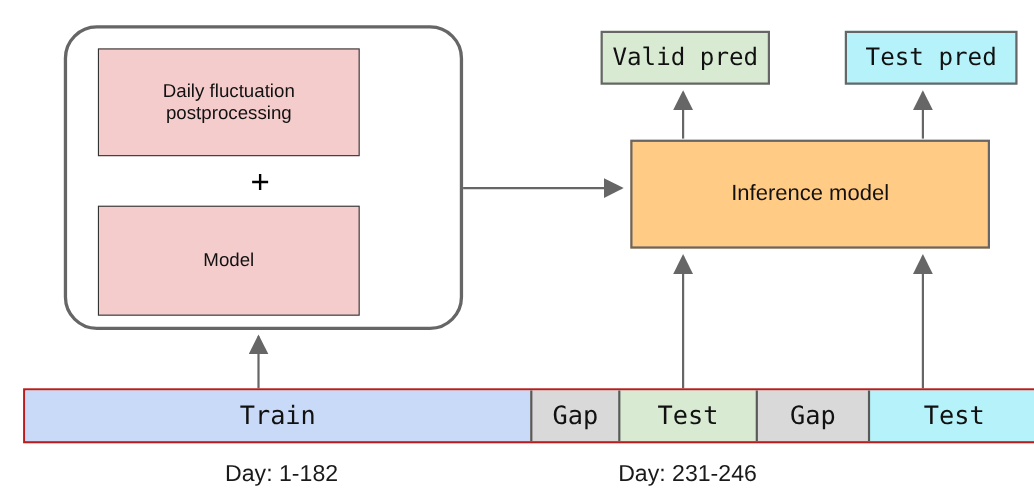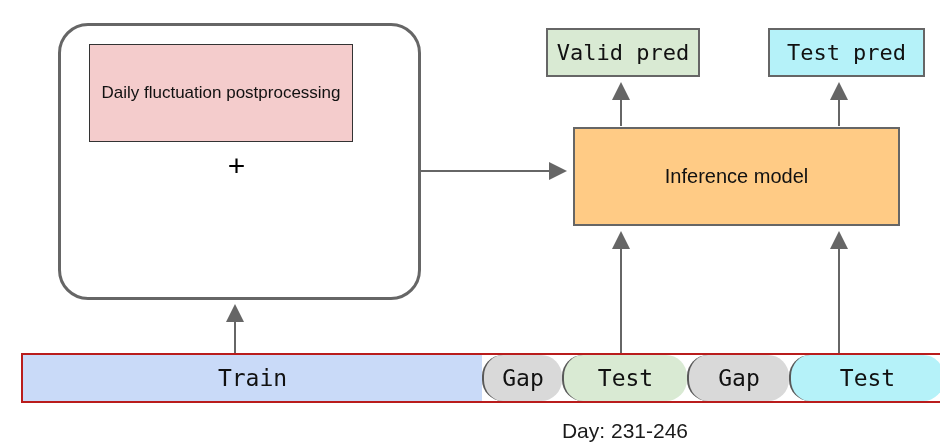--- a/index.html
+++ b/index.html
@@ -24,21 +24,21 @@
     left: 58px; top: 23px;
     width: 363px; height: 277px;
     box-sizing: border-box;
     border: 3px solid #666666;
     border-radius: 30px;
     background: #ffffff;
   }
   .pink-box {
     position: absolute;
     left: 89px;
-    width: 264px;
+    width: 238px;
     box-sizing: border-box;
     border: 1px solid #333333;
     background: #f4cccc;
     display: flex;
     align-items: center;
     justify-content: center;
     font-size: 17px;
     text-align: center;
   }
   .postproc-box { top: 44px; height: 98px; }
@@ -92,21 +92,21 @@
     font-family: "DejaVu Sans Mono", monospace;
     font-size: 23px;
   }
   .segment {
     box-sizing: border-box;
     display: flex;
     align-items: center;
     justify-content: center;
     flex: 0 0 auto;
   }
-  .segment + .segment { border-left: 2px solid #595959; border-radius: 21px; }
+  .segment + .segment { border-left: 2px solid #595959; }
   .seg-train { width: 459px; background: #c9daf8; }
   .seg-gap1  { width: 80px;  background: #d9d9d9; }
   .seg-valid { width: 125px; background: #d9ead3; }
   .seg-gap2  { width: 102px; background: #d9d9d9; }
   .seg-test  { width: 155px; background: #b5f2f9; }
   
   .day-label {
     position: absolute;
     top: 419px;
     width: 220px;
@@ -137,31 +137,33 @@
     <line x1="621" y1="126" x2="621" y2="84" stroke="#666666" stroke-width="2" marker-end="url(#ah)"></line>
     <line x1="839" y1="126" x2="839" y2="84" stroke="#666666" stroke-width="2" marker-end="url(#ah)"></line>
   </svg>
 
   <div class="ensemble-group"></div>
 
   <div class="pink-box postproc-box">Daily fluctuation postprocessing</div>
 
   <div class="plus-op">+</div>
 
+  <div class="pink-box model-box">Model</div>
 
   <div class="inference-box">Inference model</div>
 
   <div class="pred-box test-pred-box">Test pred</div>
 
   <div class="pred-box valid-pred-box">Valid pred</div>
 
   <div class="timeline">
     <div class="segment seg-train">Train</div>
     <div class="segment seg-gap1">Gap</div>
     <div class="segment seg-valid">Test</div>
     <div class="segment seg-gap2">Gap</div>
     <div class="segment seg-test">Test</div>
   </div>
 
+  <div class="day-label day-train">Day: 1-182</div>
 
   <div class="day-label day-valid">Day: 231-246</div>
 
 </div>
 
 </body></html>

